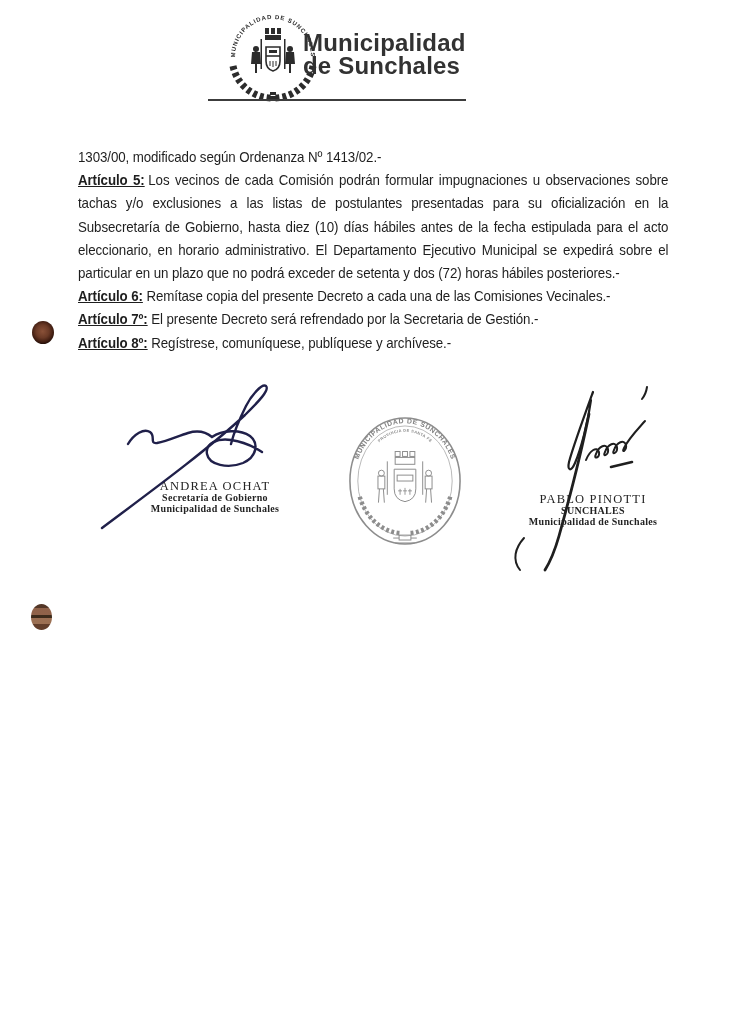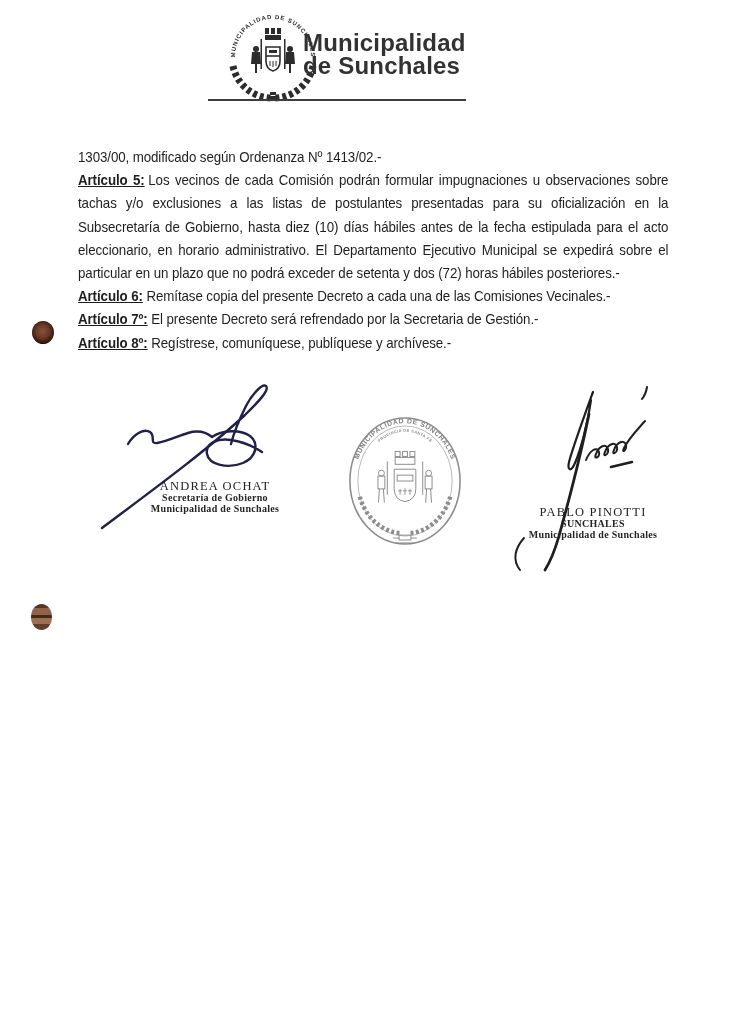--- a/index.html
+++ b/index.html
@@ -24,21 +24,21 @@
     font-size:14.8px; line-height:23.2px; letter-spacing:-0.1px;
     text-align:justify; color:#1e1e1e;
   }
   .body-text p { margin:0; }
   .art-label { font-weight:bold; text-decoration:underline; margin-right:4px; }
 
   
   .sig-ink { position:absolute; left:0; top:370px; width:746px; height:212px; }
   .sig-block { position:absolute; text-align:center; font-family:"Liberation Serif", serif; color:#232323; }
   .sig-left  { left:130px; top:480px; width:170px; }
-  .sig-right { left:508px; top:506px; width:170px; }
+  .sig-right { left:508px; top:493px; width:170px; }
   .sig-name { font-size:12.5px; font-weight:normal; letter-spacing:1.2px; line-height:13px; }
   .sig-line { font-size:10px;  font-weight:bold; letter-spacing:0.3px; line-height:10.5px; }
 
   .center-seal { position:absolute; left:346px; top:414px; width:118px; height:136px; }
 
   
   .hole { position:absolute; border-radius:50%; }
   .hole-top {
     left:32px; top:321px; width:22px; height:23px;
     background:radial-gradient(circle at 48% 45%, #8a5138 0%, #6b3a26 38%, #401d11 62%, #1a0b06 78%);

